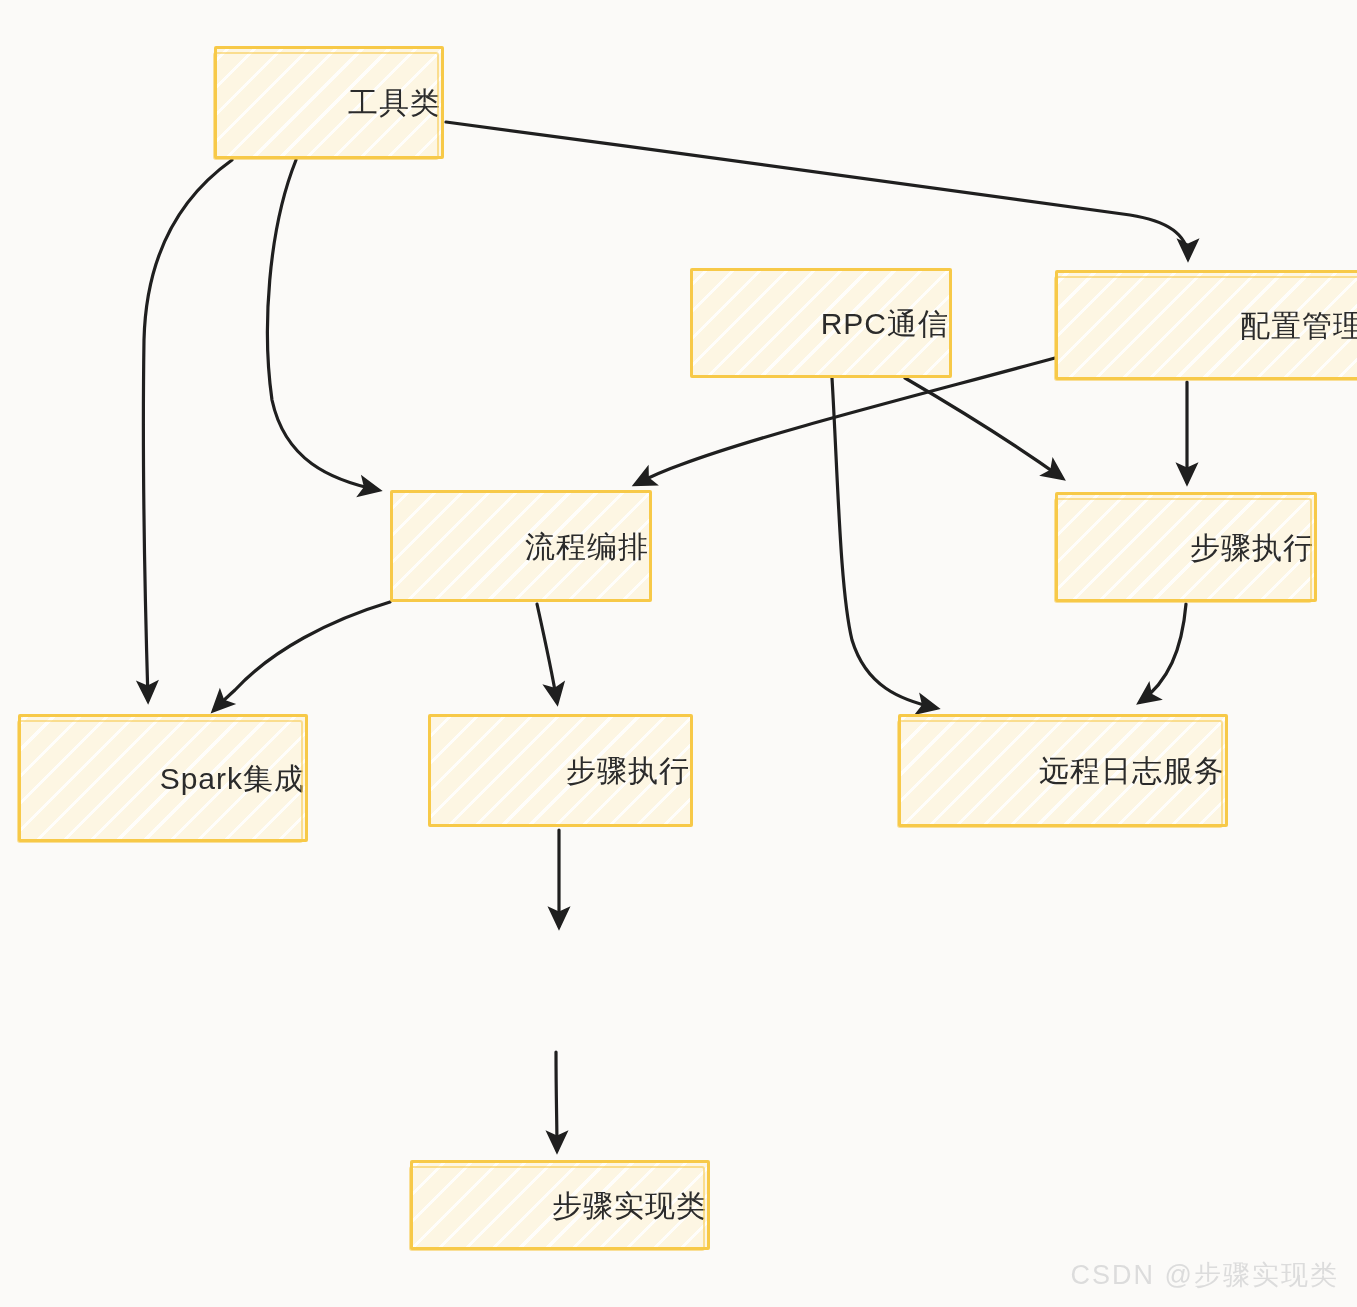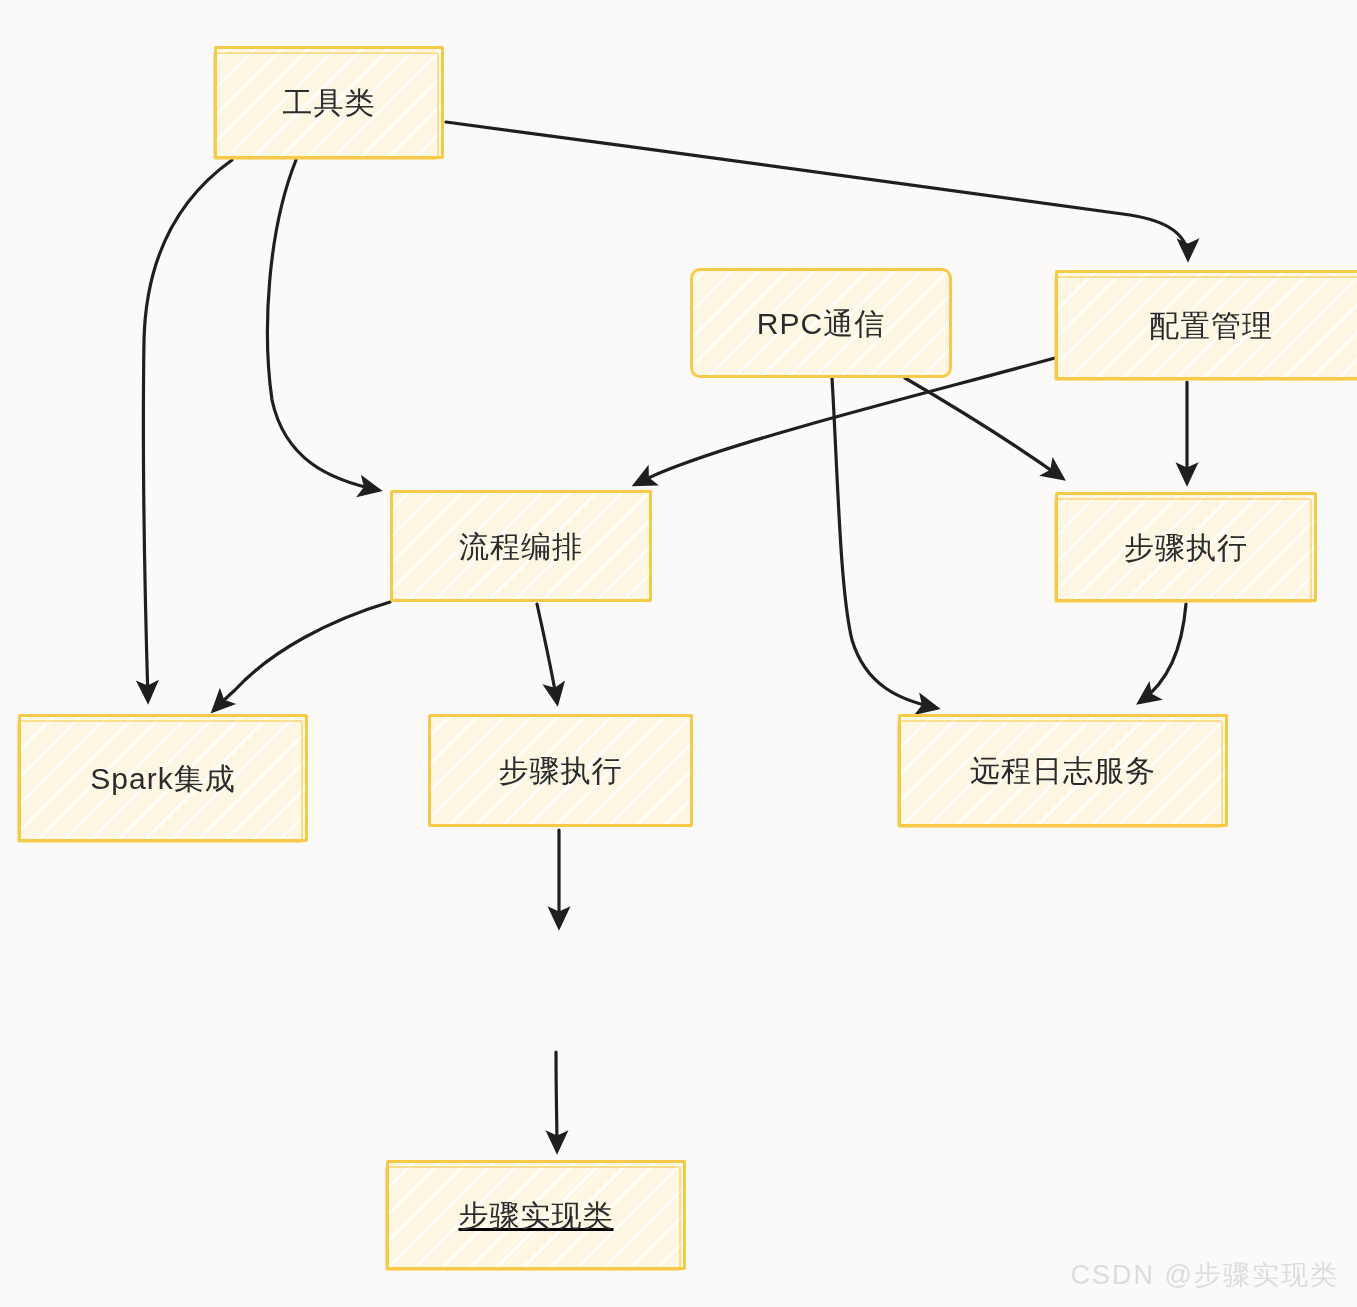--- a/index.html
+++ b/index.html
@@ -20,21 +20,21 @@
   }
   
   .node {
     position: absolute;
     box-sizing: border-box;
     background-color: #fdf6e3;
     border: 3px solid #f7c948;
     border-radius: 2px;
     display: flex;
     align-items: center;
-    justify-content: center;
+    justify-content: flex-end;
     
     background-image: repeating-linear-gradient(
         -45deg,
         rgba(255,255,255,0.0) 0px,
         rgba(255,255,255,0.0) 16px,
         rgba(255,255,255,0.85) 16px,
         rgba(255,255,255,0.85) 19px
     );
   }
   .node .label {
@@ -119,21 +119,21 @@
 
     <path class="edge-path" marker-end="url(#arrowhead)" d="M 559 830 C 559 870, 559 900, 559 926"></path>
 
     <path class="edge-path" marker-end="url(#arrowhead)" d="M 556 1052 C 556 1095, 557 1125, 557 1150"></path>
   </svg>
 
   <div class="node sketch" style="left:214px; top:46px; width:230px; height:113px;">
     <span class="label">工具类</span>
   </div>
 
-  <div class="node" style="left:690px; top:268px; width:262px; height:110px;border-radius:10px;">
+  <div class="node" style="left:690px; top:268px; width:262px; height:110px;">
     <span class="label">RPC通信</span>
   </div>
 
   <div class="node sketch" style="left:1055px; top:270px; width:312px; height:110px;">
     <span class="label">配置管理</span>
   </div>
 
   <div class="node" style="left:390px; top:490px; width:262px; height:112px;">
     <span class="label">流程编排</span>
   </div>
@@ -148,19 +148,19 @@
 
   <div class="node sketch" style="left:898px; top:714px; width:330px; height:113px;">
     <span class="label">远程日志服务</span>
   </div>
 
   <div class="node" style="left:428px; top:714px; width:265px; height:113px;">
     <span class="label">步骤执行</span>
   </div>
 
 
-  <div class="node sketch" style="left:386px; top:1160px; width:300px; height:110px;text-decoration:underline;">
+  <div class="node sketch" style="left:410px; top:1160px; width:300px; height:90px;">
     <span class="label">步骤实现类</span>
   </div>
 
   <div id="watermark">CSDN @步骤实现类</div>
 
 </div>
 
 </body></html>

